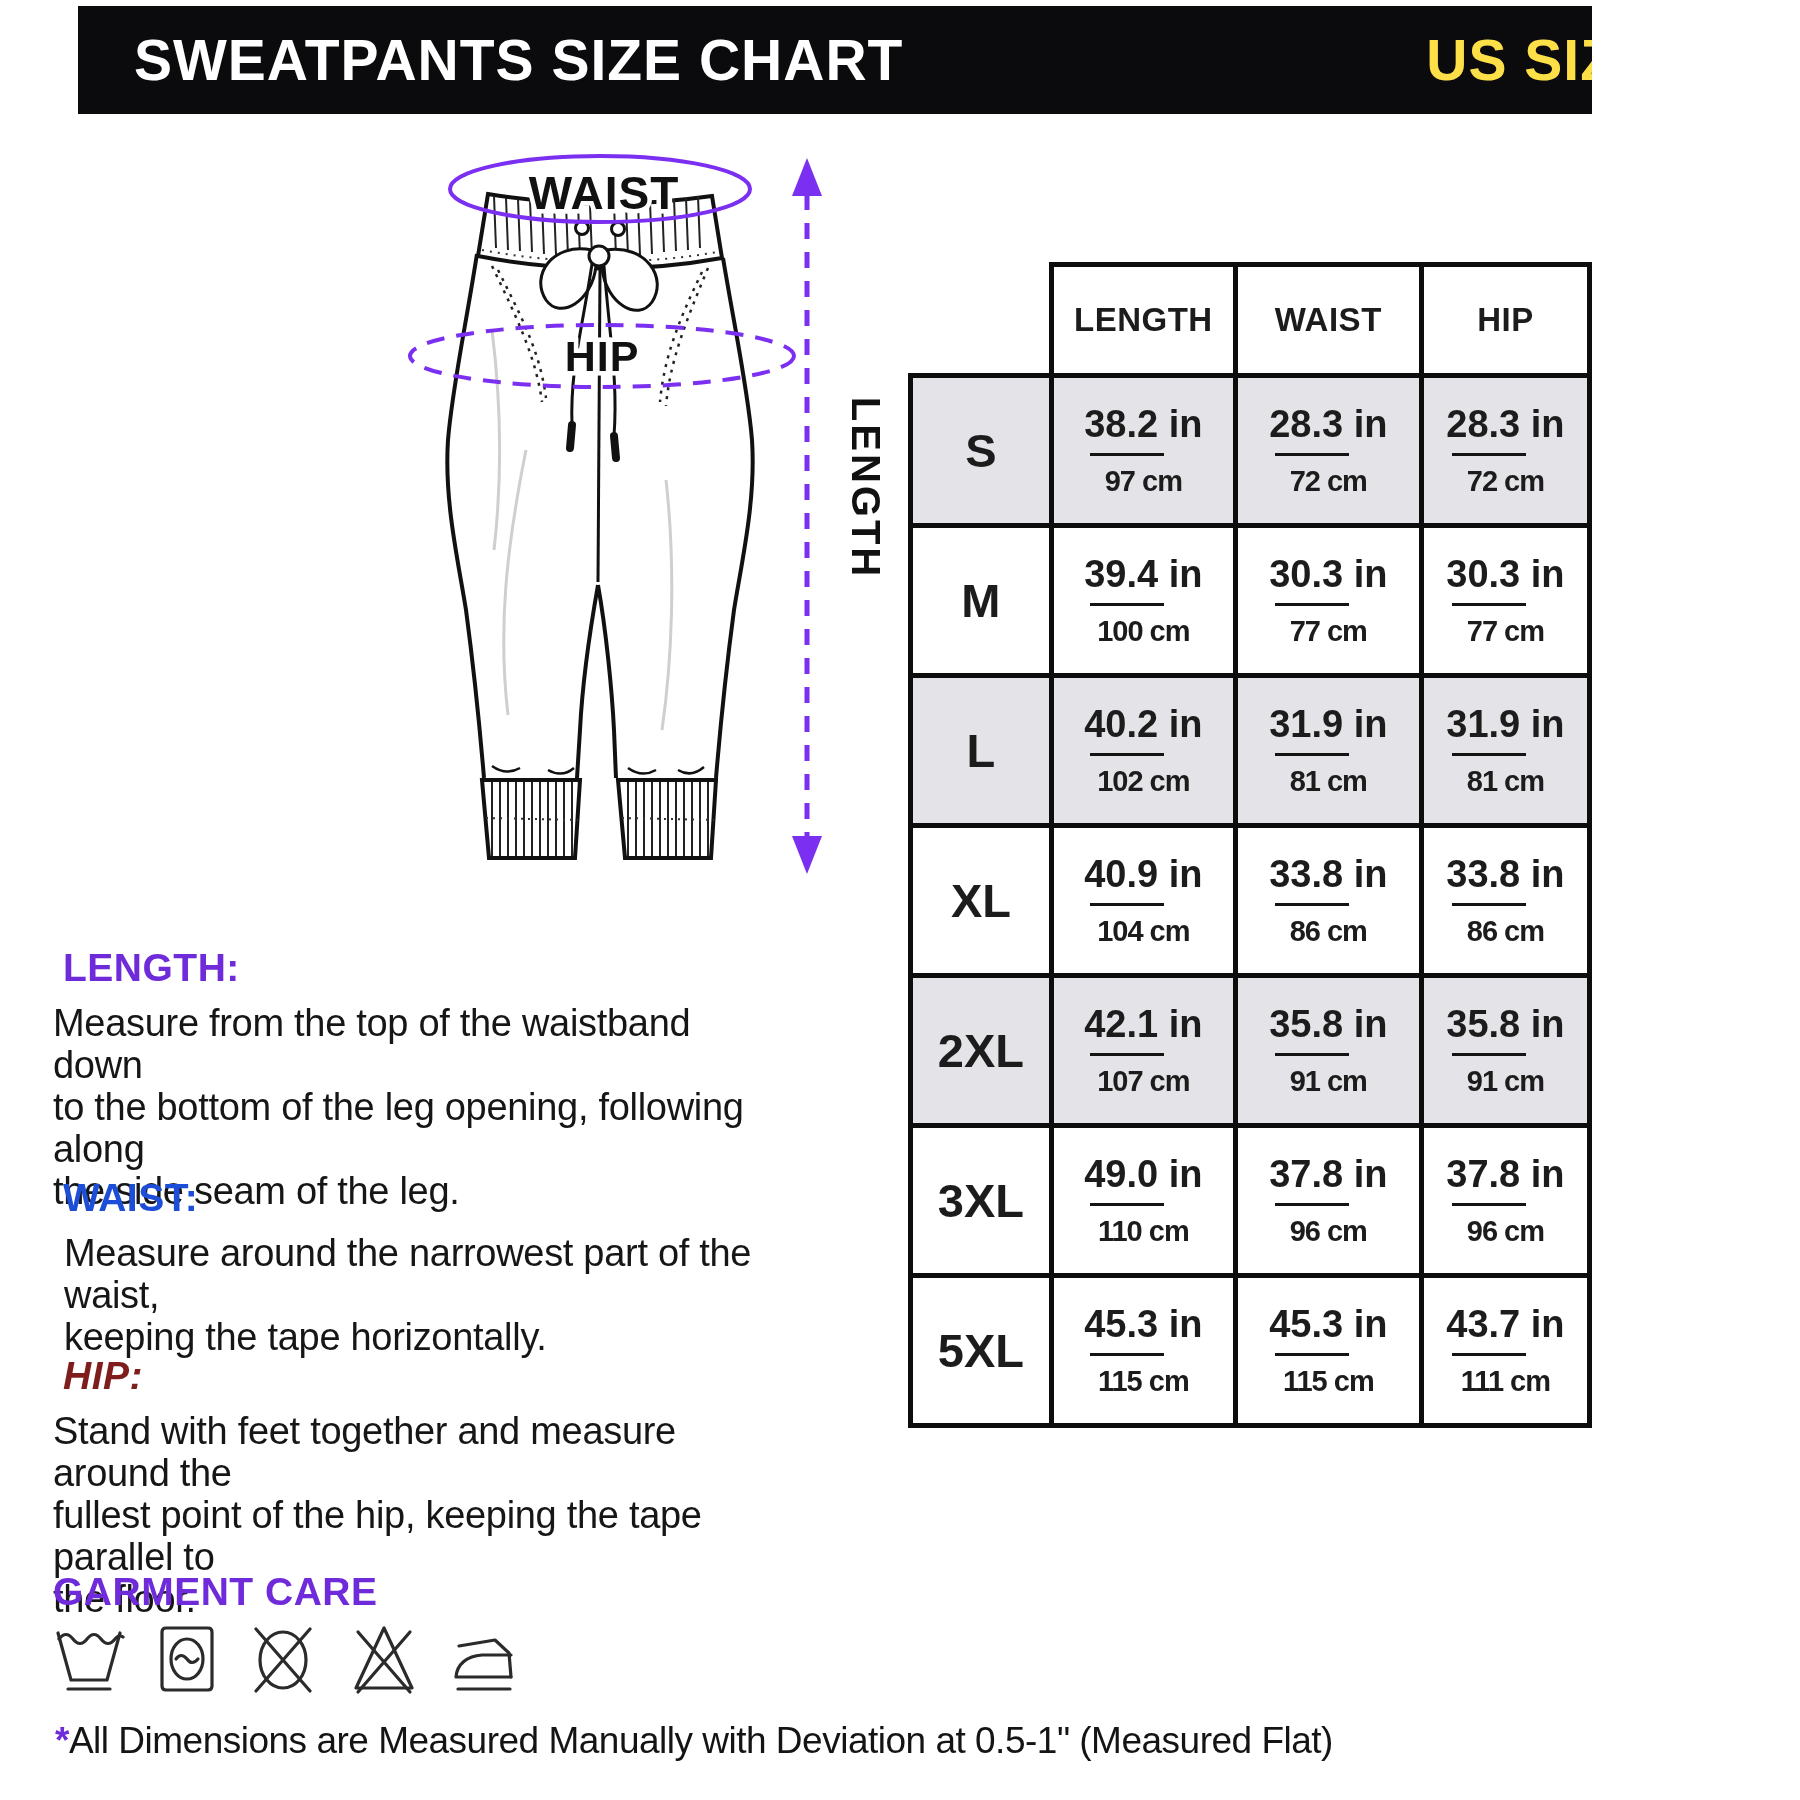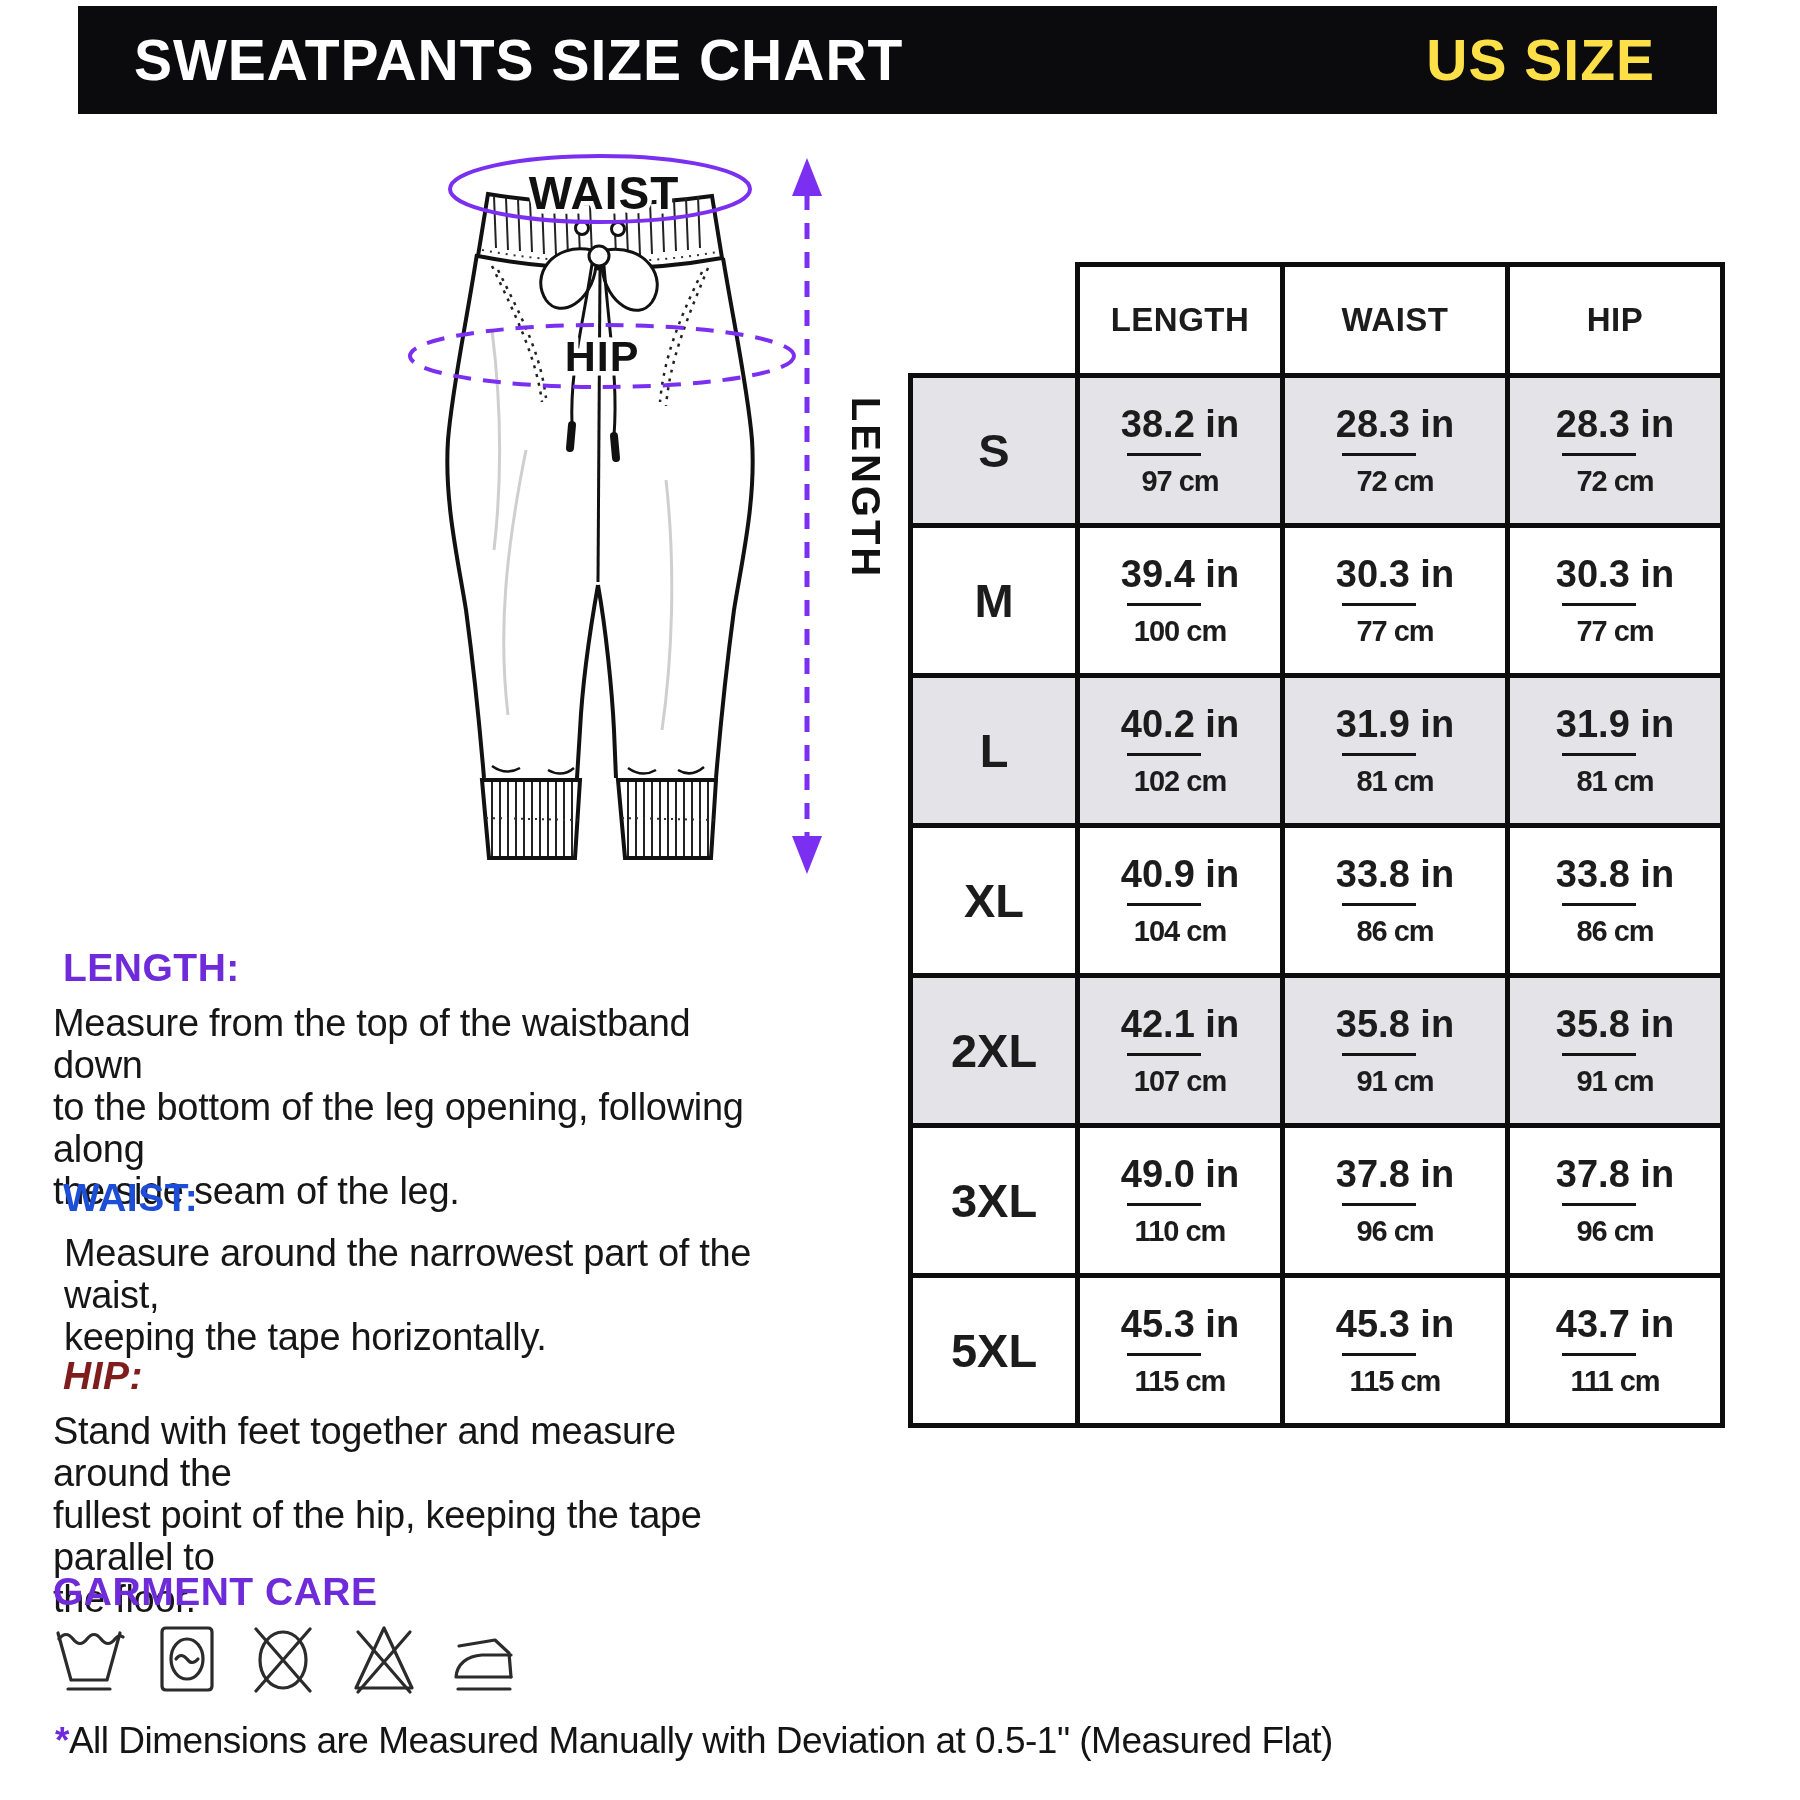--- a/index.html
+++ b/index.html
@@ -1,17 +1,17 @@
 <!DOCTYPE html>
 <html><head>
 <meta charset="utf-8">
 <style>
   html,body{margin:0;padding:0;background:#ffffff;}
   body{font-family:"Liberation Sans","DejaVu Sans",sans-serif;color:#1c1c1c;}
-  #page{position:relative;width:1800px;height:1800px;background:#fff;overflow:hidden;}
+  #page{position:relative;width:1592px;height:1800px;background:#fff;overflow:hidden;}
 
   
   .banner{position:absolute;left:78px;top:6px;width:1639px;height:108px;background:#0b0b0d;
           display:flex;align-items:center;justify-content:space-between;
           padding:0 62px 0 56px;box-sizing:border-box;}
   .banner .title{color:#fff;font-size:57px;font-weight:700;letter-spacing:1px;white-space:nowrap;}
   .banner .ussize{color:#fde047;font-size:57px;font-weight:700;letter-spacing:1px;white-space:nowrap;}
 
   
   table.size{position:absolute;left:908px;top:262px;border-collapse:collapse;table-layout:fixed;}

